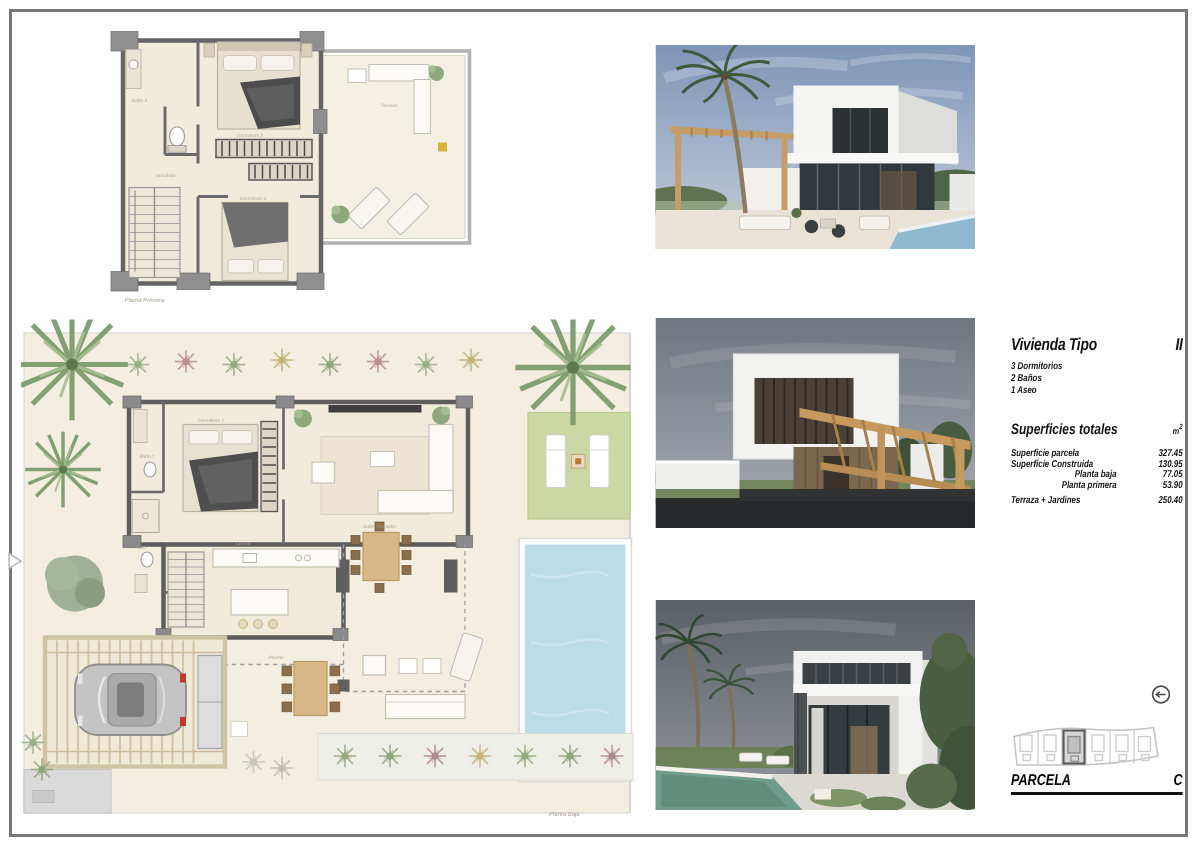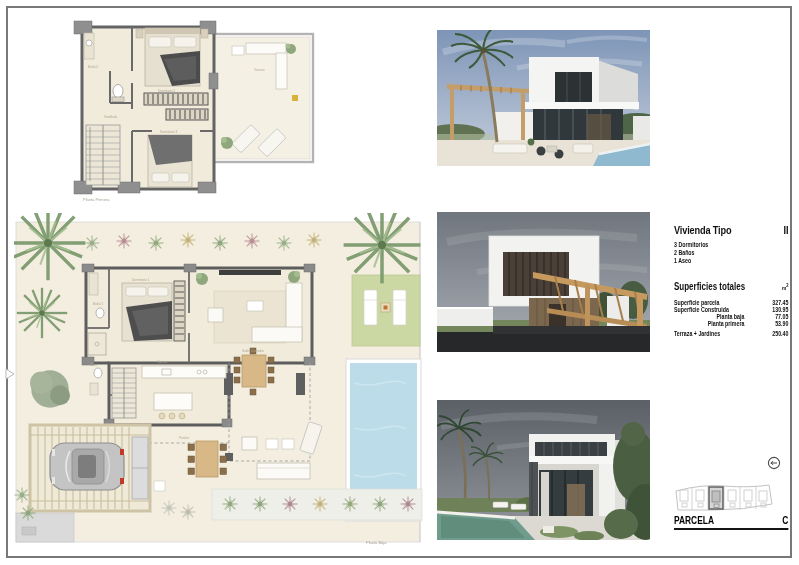--- a/index.html
+++ b/index.html
@@ -1,17 +1,17 @@
 <!DOCTYPE html>
 <html><head>
 <meta charset="utf-8">
 <style>
   html,body{margin:0;padding:0;background:#ffffff;}
   body{font-family:"Liberation Sans",sans-serif;-webkit-font-smoothing:antialiased;}
-  .sheet{position:relative;width:799px;height:565px;background:#fff;overflow:hidden;}
+  .sheet{position:relative;width:799px;height:565px;background:#fff;overflow:hidden;font-style:italic;}
   .frame{position:absolute;left:6px;top:6px;right:7px;bottom:7px;border:2px solid #787878;pointer-events:none;}
   .abs{position:absolute;}
   svg{display:block;}
   .plan-label{fill:#a9a092;font-size:4px;font-family:"Liberation Sans",sans-serif;}
   .room-label{fill:#b0a68f;font-size:3.2px;font-family:"Liberation Sans",sans-serif;}
   
   .info{position:absolute;left:674px;top:224px;width:143px;color:#111;}
   .cond{transform:scaleX(0.8);transform-origin:0 0;width:143px;}
   .irow{display:flex;justify-content:space-between;align-items:baseline;}
   .t-title{font-size:11.5px;font-weight:bold;letter-spacing:-0.2px;}

